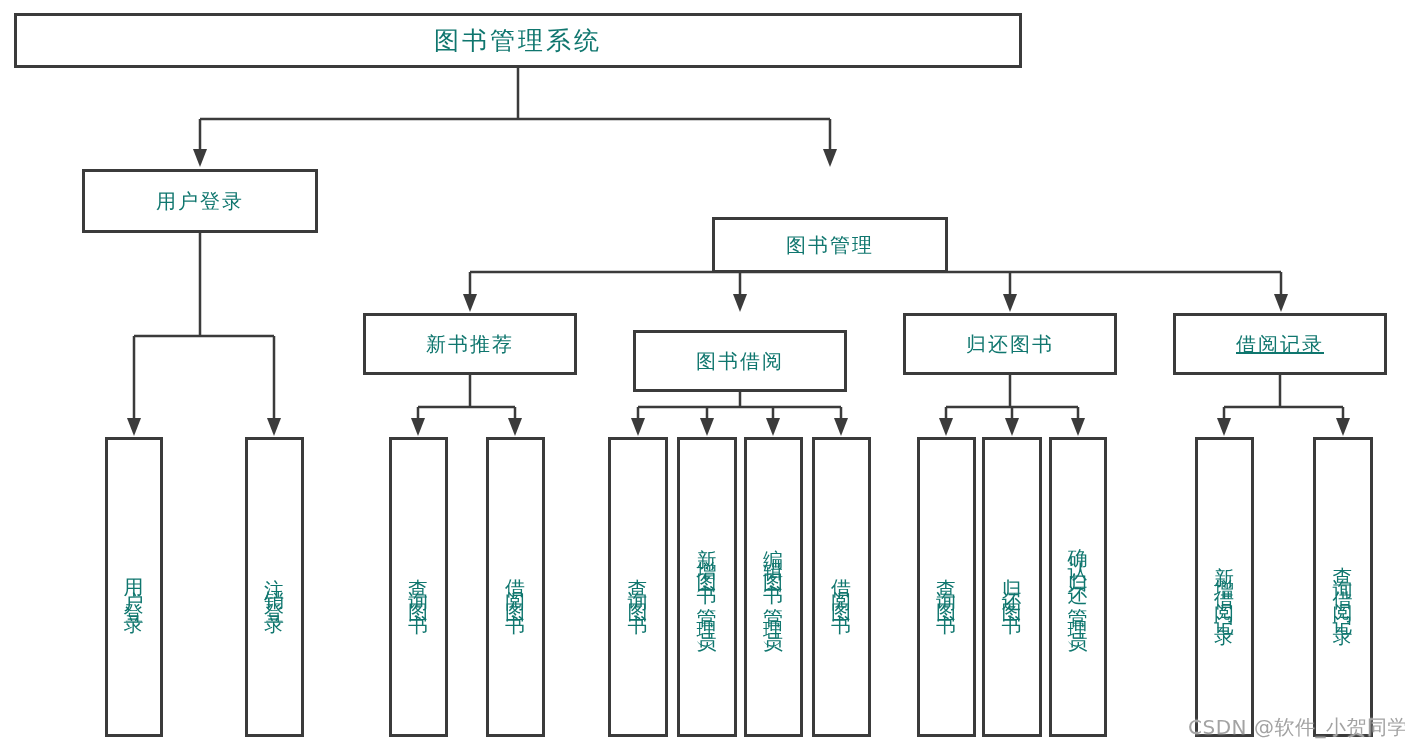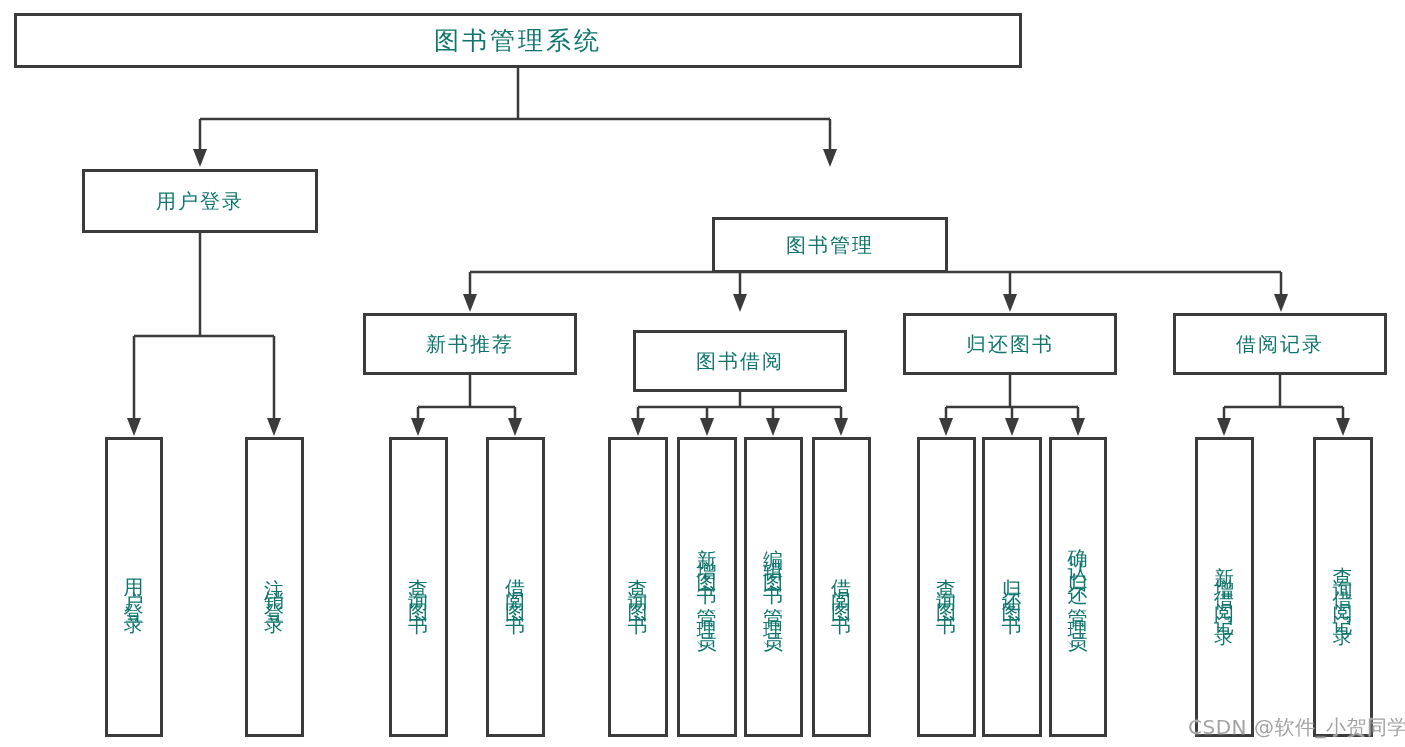--- a/index.html
+++ b/index.html
@@ -66,21 +66,21 @@
   </svg>
 
   <div class="node h root" style="left:14px;top:13px;width:1008px;height:55px;">图书管理系统</div>
 
   <div class="node h" style="left:82px;top:169px;width:236px;height:64px;">用户登录</div>
   <div class="node h" style="left:712px;top:169px;width:236px;height:56px;margin-top:48px;">图书管理</div>
 
   <div class="node h" style="left:363px;top:313px;width:214px;height:62px;text-align:right;">新书推荐</div>
   <div class="node h" style="left:633px;top:330px;width:214px;height:62px;">图书借阅</div>
   <div class="node h" style="left:903px;top:313px;width:214px;height:62px;">归还图书</div>
-  <div class="node h" style="left:1173px;top:313px;width:214px;height:62px;">借阅记录</div>
+  <div class="node h" style="left:1173px;top:313px;width:214px;height:62px;text-decoration:underline;">借阅记录</div>
 
   <div class="node v" style="left:105px;width:58px;">用户登录</div>
   <div class="node v" style="left:245px;width:59px;">注销登录</div>
 
   <div class="node v" style="left:389px;width:59px;">查询图书</div>
   <div class="node v" style="left:486px;width:59px;">借阅图书</div>
 
   <div class="node v" style="left:608px;width:60px;">查询图书</div>
   <div class="node v" style="left:677px;width:60px;">新增图书（管理员）</div>
   <div class="node v" style="left:744px;width:59px;">编辑图书（管理员）</div>

